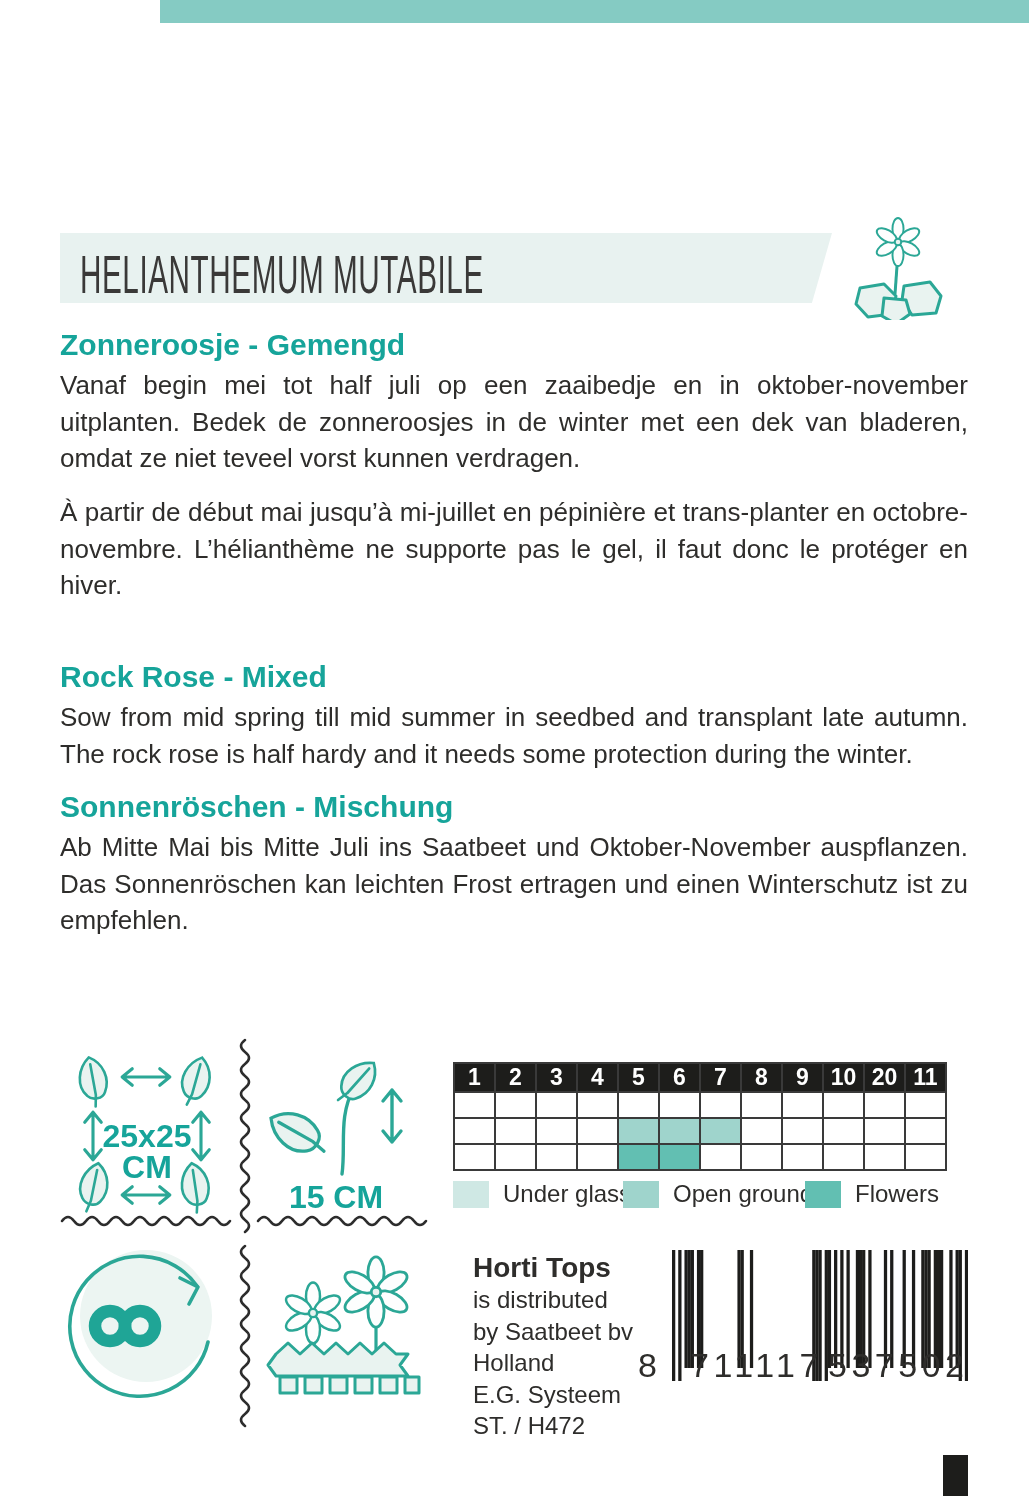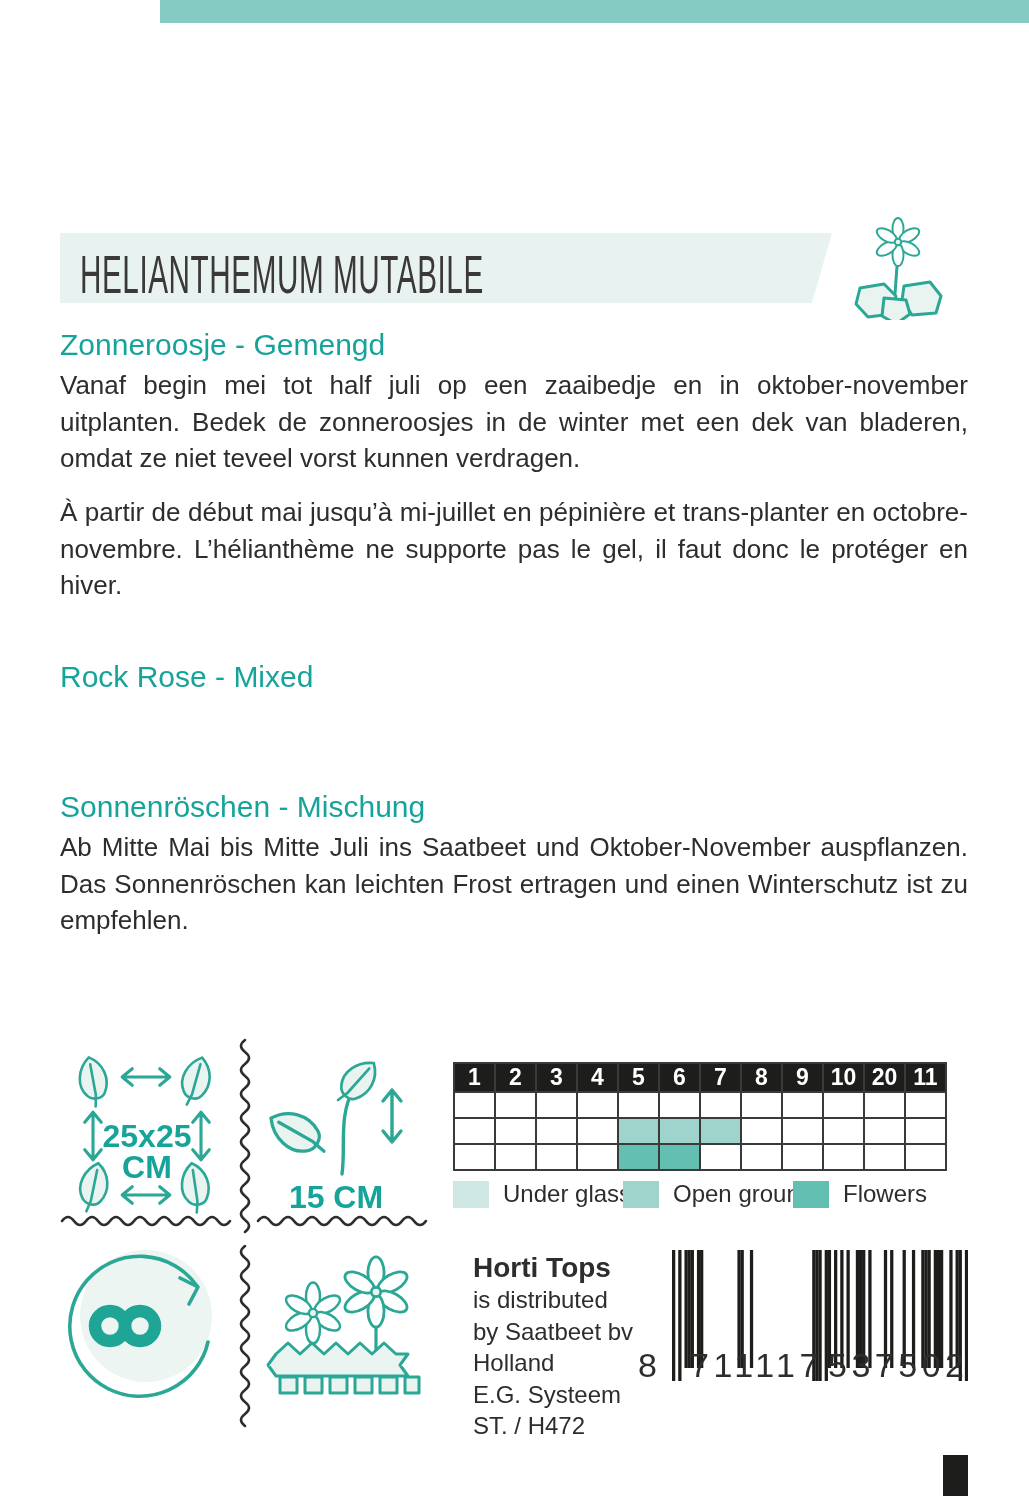--- a/index.html
+++ b/index.html
@@ -5,21 +5,21 @@
   html,body{margin:0;padding:0;background:#fff;}
   .page{position:relative;width:1029px;height:1496px;background:#ffffff;overflow:hidden;
         font-family:"Liberation Sans",sans-serif;color:#2e2d2b;}
   .topbar{position:absolute;left:160px;top:0;width:869px;height:23px;background:#85cbc3;}
   .title-band{position:absolute;left:60px;top:233px;width:772px;height:70px;background:#e8f2f0;
         clip-path:polygon(0 0,100% 0,97.4% 100%,0 100%);}
   .title-text{position:absolute;left:80px;top:243px;font-size:54px;font-weight:500;color:#3a3938;
         letter-spacing:1px;white-space:nowrap;transform:scale(0.55,1.0);transform-origin:left top;}
   .flower-top{position:absolute;left:846px;top:216px;}
   .section{position:absolute;left:60px;width:908px;}
-  .section h3{margin:0 0 5px 0;font-size:30px;line-height:34px;font-weight:normal;color:#16a49a;}
+  .section h3{margin:0 0 5px 0;font-size:30px;line-height:34px;font-weight:bold;color:#16a49a;}
   .section p{margin:0;font-size:26px;line-height:36.5px;text-align:justify;color:#2e2d2b;}
   .icon-svg{position:absolute;}
   .wavy{position:absolute;}
   .calendar-wrap{position:absolute;left:453px;top:1062px;}
   table.cal{border-collapse:collapse;table-layout:fixed;}
   table.cal td{border:2px solid #3a3a3a;width:39px;height:24px;padding:0;text-align:center;}
   table.cal tr.hd td{background:#1d1d1b;color:#ffffff;font-weight:bold;font-size:23px;height:25px;}
   .legend{position:absolute;left:453px;top:1180px;width:515px;height:30px;font-size:24px;}
   .legend .item{position:absolute;top:0;display:flex;align-items:center;}
   .legend .sw{width:36px;height:27px;display:inline-block;margin-right:14px;}
@@ -81,20 +81,21 @@
 
   <div class="section" style="top:328px">
     <h3>Zonneroosje - Gemengd</h3>
     <p>Vanaf begin mei tot half juli op een zaaibedje en in oktober-november uitplanten. Bedek de zonneroosjes in de winter met een dek van bladeren, omdat ze niet teveel vorst kunnen verdragen.</p>
   </div>
   <div class="section" style="top:494px">
     <p>À partir de début mai jusqu’à mi-juillet en pépinière et trans-planter en octobre-novembre. L’hélianthème ne supporte pas le gel, il faut donc le protéger en hiver.</p>
   </div>
   <div class="section" style="top:660px">
     <h3>Rock Rose - Mixed</h3>
+    <p>Sow from mid spring till mid summer in seedbed and transplant late autumn. The rock rose is half hardy and it needs some protection during the winter.</p>
   </div>
   <div class="section" style="top:790px">
     <h3>Sonnenröschen - Mischung</h3>
     <p>Ab Mitte Mai bis Mitte Juli ins Saatbeet und Oktober-November auspflanzen. Das Sonnenröschen kan leichten Frost ertragen und einen Winterschutz ist zu empfehlen.</p>
   </div>
 
   <svg class="icon-svg" style="left:58px;top:1048px" width="178" height="178" viewBox="0 0 178 178">
     <use href="#leaf" x="10" y="6" width="52" height="56" transform="rotate(-12 36 34)"></use>
     <use href="#leaf" x="112" y="6" width="52" height="56" transform="rotate(14 138 34)"></use>
     <use href="#leaf" x="10" y="112" width="52" height="56" transform="rotate(10 36 140)"></use>
@@ -192,21 +193,21 @@
   </div>
   <div class="legend">
     <div class="item" style="left:0px">
       <span class="sw" id="sw0" style="background: rgb(207, 232, 228);"></span>
       <span>Under glass</span>
     </div>
     <div class="item" style="left:170px">
       <span class="sw" id="sw1" style="background: rgb(159, 212, 204);"></span>
       <span>Open ground</span>
     </div>
-    <div class="item" style="left:340px">
+    <div class="item" style="left:352px">
       <span class="sw" id="sw2" style="background: rgb(98, 191, 178);"></span>
       <span>Flowers</span>
     </div>
   </div>
 
   <svg class="icon-svg" style="left:64px;top:1248px" width="152" height="152" viewBox="0 0 152 152">
     <circle cx="82" cy="68" r="66" fill="#ecf5f2"></circle>
     <path d="M144,94 A70,70 0 1 1 133,38" fill="none" stroke="#2ba796" stroke-width="3.6" stroke-linecap="round"></path>
     <path d="M116,30 L134,39 L125,56" fill="none" stroke="#2ba796" stroke-width="3.6" stroke-linecap="round" stroke-linejoin="round"></path>
     <g>

